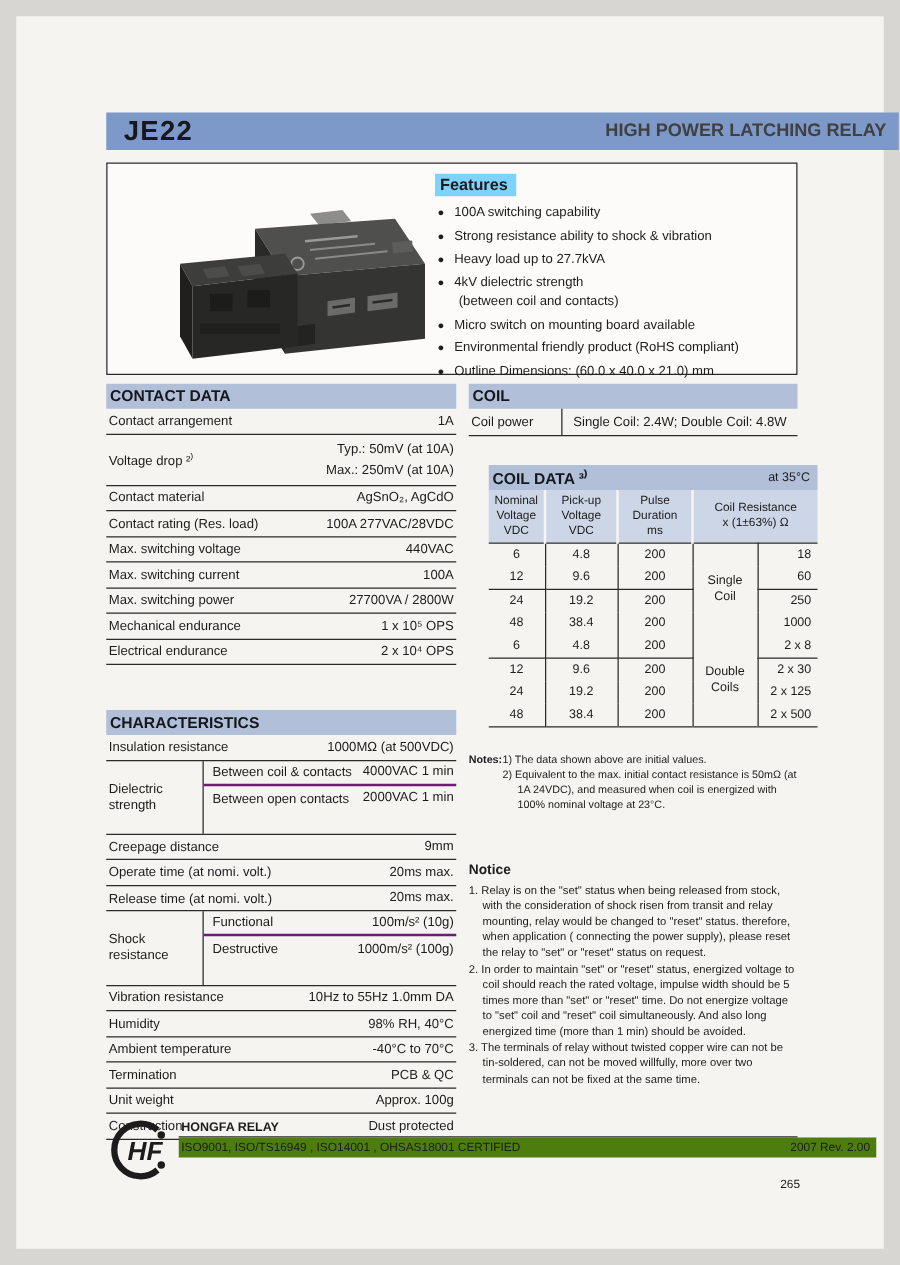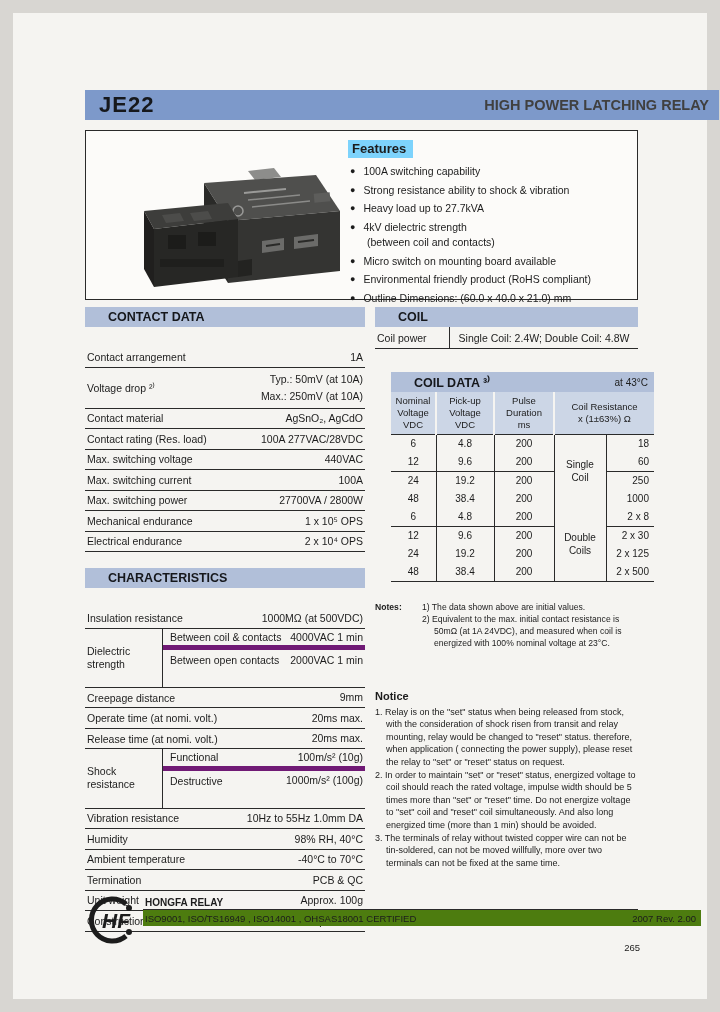--- a/index.html
+++ b/index.html
@@ -39,46 +39,46 @@
   }
   .features-list { list-style:none; margin-top:7px; }
   .features-list li { display:flex; font-size:10.5px; margin:0 0 6.5px 0; line-height:1.15; }
   .features-list .dot { font-size:9px; margin:1px 8px 0 2px; }
   .feat-sub { padding-left:19px; font-size:10.5px; margin:-3px 0 6.5px 0; }
 
   
   .section-band {
     background:#b1bfd9; height:20px;
     display:flex; align-items:center; justify-content:space-between;
-    padding:0 6px 0 23px;
+    padding:0 6px 0 3px;
   }
   .section-band .sb-title { font-weight:bold; font-size:12.5px; color:#15171b; }
   .section-band .sb-note { font-size:10px; }
 
   
-  .kv { font-size:10.5px;margin-top:20px; }
+  .kv { font-size:10.5px; }
   .kv-row {
     display:flex; justify-content:space-between; align-items:center;
     border-bottom:1px solid #2a2a2a; min-height:20.5px; padding:1px 2px;
   }
   .kv-row.tall { min-height:41px; }
   .kv-val { text-align:right; white-space:pre-line; line-height:1.55; }
 
   .grp-row { display:flex; border-bottom:1px solid #2a2a2a; }
   .grp-label {
     width:78px; border-right:1px solid #2a2a2a;
     display:flex; align-items:center; padding:16px 2px;
     white-space:pre-line; line-height:1.25;
   }
   .grp-subs { flex:1; }
   .grp-sub {
     display:flex; justify-content:space-between; align-items:center;
     min-height:20px; padding:0 2px 0 7px;
   }
-  .grp-sub:first-child { border-bottom:5px solid #701a75; }
+  .grp-sub:first-child { border-bottom:2px solid #701a75; }
 
   
   .contact-sec { left:85px; top:307px; width:280px; }
   
   .chars-sec { left:85px; top:568px; width:280px; }
 
   
   .coil-sec { left:375px; top:307px; width:263px; }
   .coil-power { display:flex; font-size:10.5px; border-bottom:1px solid #2a2a2a; min-height:22px; align-items:center; }
   .coil-power .cp-label { width:75px; border-right:1px solid #2a2a2a; align-self:stretch; display:flex; align-items:center; padding-left:2px; }
@@ -96,21 +96,21 @@
   .coil-table th:first-child { border-left:none; }
   .coil-table td { font-size:10px; text-align:center; padding:3.5px 0; vertical-align:middle; }
   .coil-table td.c1, .coil-table td.c2, .coil-table td.c3 { border-right:1px solid #2a2a2a; }
   .coil-table td.lbl { border-right:1px solid #2a2a2a; white-space:pre-line; line-height:1.3; }
   .coil-table td.val { text-align:right; padding-right:5px; }
   .coil-table tr.sep .c1, .coil-table tr.sep .c2, .coil-table tr.sep .c3, .coil-table tr.sep .val { border-bottom:1px solid #2a2a2a; }
 
   
   .notes-sec { left:375px; top:601px; width:263px; font-size:8.6px; line-height:1.4; display:flex; }
   .notes-label { font-weight:bold; width:27px; flex:none; }
-  .note-item { padding-left:12px; text-indent:-12px;margin-left:20px; }
+  .note-item { padding-left:12px; text-indent:-12px; }
 
   
   .notice-sec { left:375px; top:690px; width:263px; }
   .notice-heading { font-weight:bold; font-size:11px; margin-bottom:4px; }
   .notice-item { font-size:9px; line-height:1.38; padding-left:11px; text-indent:-11px; margin-bottom:1px; text-align:left; }
 
   
   .footer-brand {
     left:143px; top:897px; width:495px; font-size:10px; font-weight:bold;
     border-bottom:1px solid #2a2a2a; padding:0 0 1px 2px;
@@ -255,21 +255,21 @@
   </div>
   <div class="coil-power">
     <span class="cp-label">Coil power</span>
     <span class="cp-val">Single Coil: 2.4W;   Double Coil: 4.8W</span>
   </div>
 </div>
 
 <div class="abs coildata-sec">
   <div class="section-band">
     <span class="sb-title">COIL DATA ³⁾</span>
-    <span class="sb-note">at 43°C</span>
+    <span class="sb-note">at 35°C</span>
   </div>
   <table class="coil-table">
     <colgroup>
         <col style="width:45px">
         <col style="width:58px">
         <col style="width:60px">
         <col style="width:52px">
         <col style="width:48px">
       </colgroup>
     <thead>

